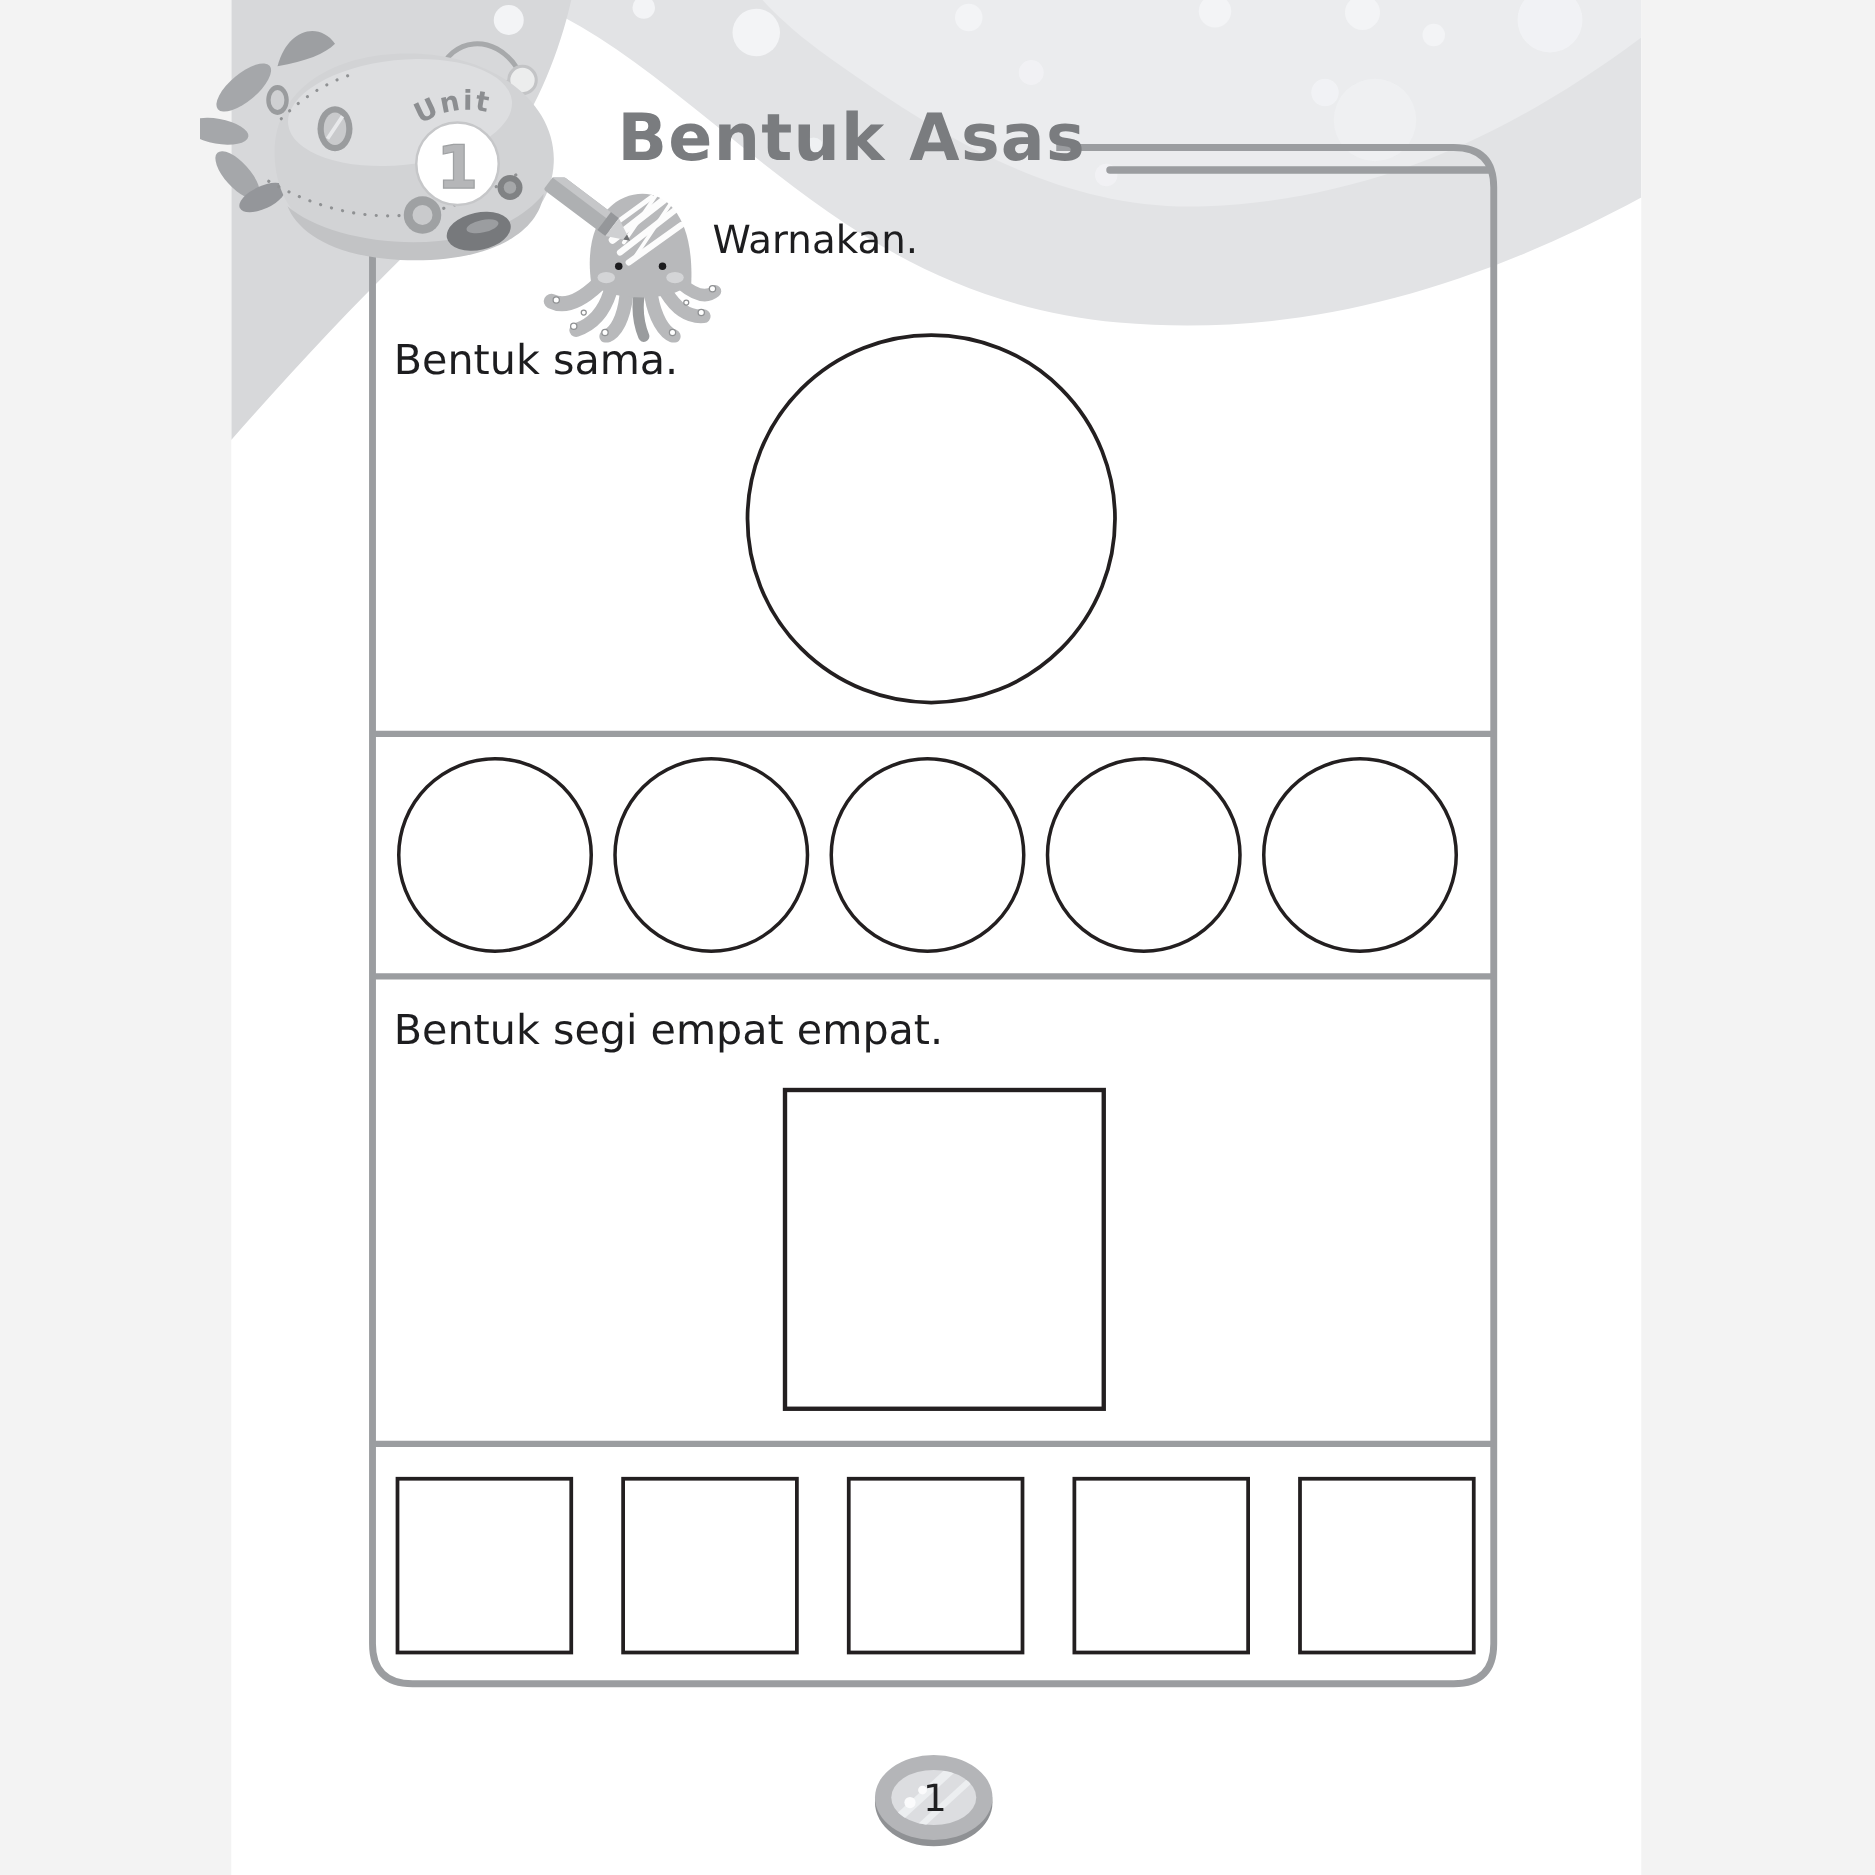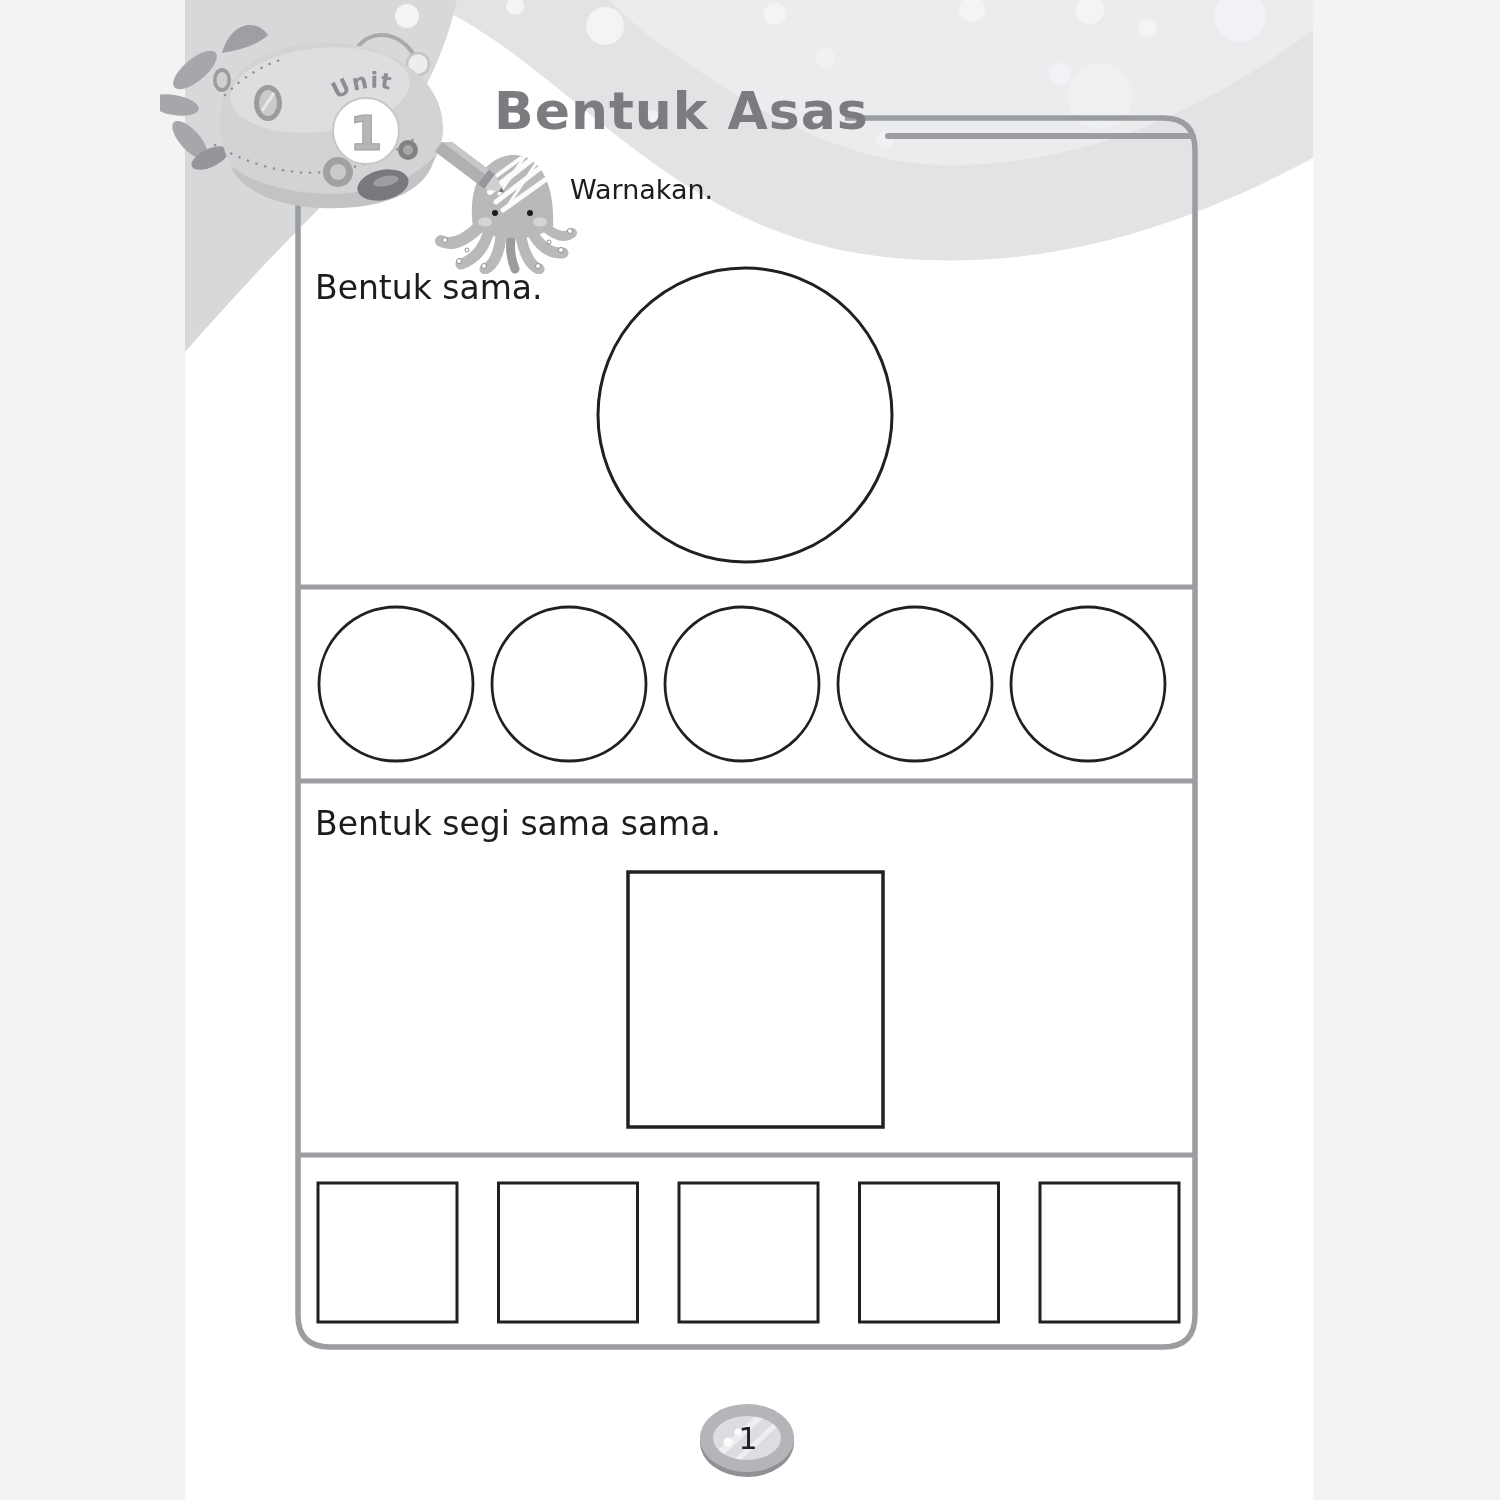--- a/index.html
+++ b/index.html
@@ -12,21 +12,21 @@
   body{font-family:"DejaVu Sans",sans-serif;background:var(--background);}
   .canvas{position:relative;width:1500px;height:1500px;background:var(--background);overflow:hidden;}
   .page{position:absolute;left:185px;top:0;width:1128px;height:1500px;background:var(--page-bg);}
   .decor{position:absolute;left:0;top:0;}
   .submarine{position:absolute;left:-25px;top:15px;}
   .octopus{position:absolute;left:248px;top:142px;}
   .panel-svg{position:absolute;left:0;top:0;}
   .title-row{position:absolute;left:268px;top:84px;right:118px;display:flex;align-items:flex-end;margin-left:41px;}
   .title{font-size:52px;font-weight:bold;color:var(--title-text);letter-spacing:1px;line-height:1.05;white-space:nowrap;}
   .title-rule{flex:1;height:6px;background:var(--panel-border);margin-left:16px;margin-top:29px;border-radius:3px;}
-  .instruction{position:absolute;left:385px;top:174px;font-size:27px;color:var(--body-text);}
+  .instruction{position:absolute;left:385px;top:174px;font-size:31px;color:var(--body-text);}
   .section-label{position:absolute;left:130px;font-size:33px;color:var(--body-text);}
   .label-circle{top:268px;}
   .label-square{top:804px;}
   .page-badge{position:absolute;left:506px;top:1398px;}
   .outline{fill:none;stroke:var(--shape-outline);}
   .panel-line{stroke:var(--panel-border);fill:none;}
   text{font-family:"DejaVu Sans",sans-serif;}
 </style>
 </head>
 <body>
@@ -161,21 +161,21 @@
         <rect x="-6" y="-9" width="60" height="18" rx="2" fill="#aeb0b2"></rect>
         <rect x="-6" y="-9" width="60" height="6" fill="#c6c7c9"></rect>
         <rect x="48" y="-9" width="8" height="18" fill="#95979a"></rect>
         <polygon points="56,-9 74,0 56,9" fill="#cfd0d2"></polygon>
         <polygon points="69,-2.5 74,0 69,2.5" fill="#6f7173"></polygon>
       </g>
     </svg>
 
     <div class="instruction">Warnakan.</div>
     <div class="section-label label-circle">Bentuk sama.</div>
-    <div class="section-label label-square">Bentuk segi sama sama.</div>
+    <div class="section-label label-square">Bentuk segi empat empat.</div>
 
     <svg class="page-badge" width="112" height="84" viewBox="0 0 112 84">
       <defs>
           <clipPath id="badgeInner">
             <ellipse cx="56" cy="40" rx="34" ry="22"></ellipse>
           </clipPath>
         </defs>
       <ellipse cx="56" cy="44" rx="47" ry="35" fill="#8f9194"></ellipse>
       <ellipse cx="56" cy="40" rx="47" ry="34" fill="#b4b5b8"></ellipse>
       <ellipse cx="56" cy="40" rx="34" ry="22" fill="#dcdde0"></ellipse>

